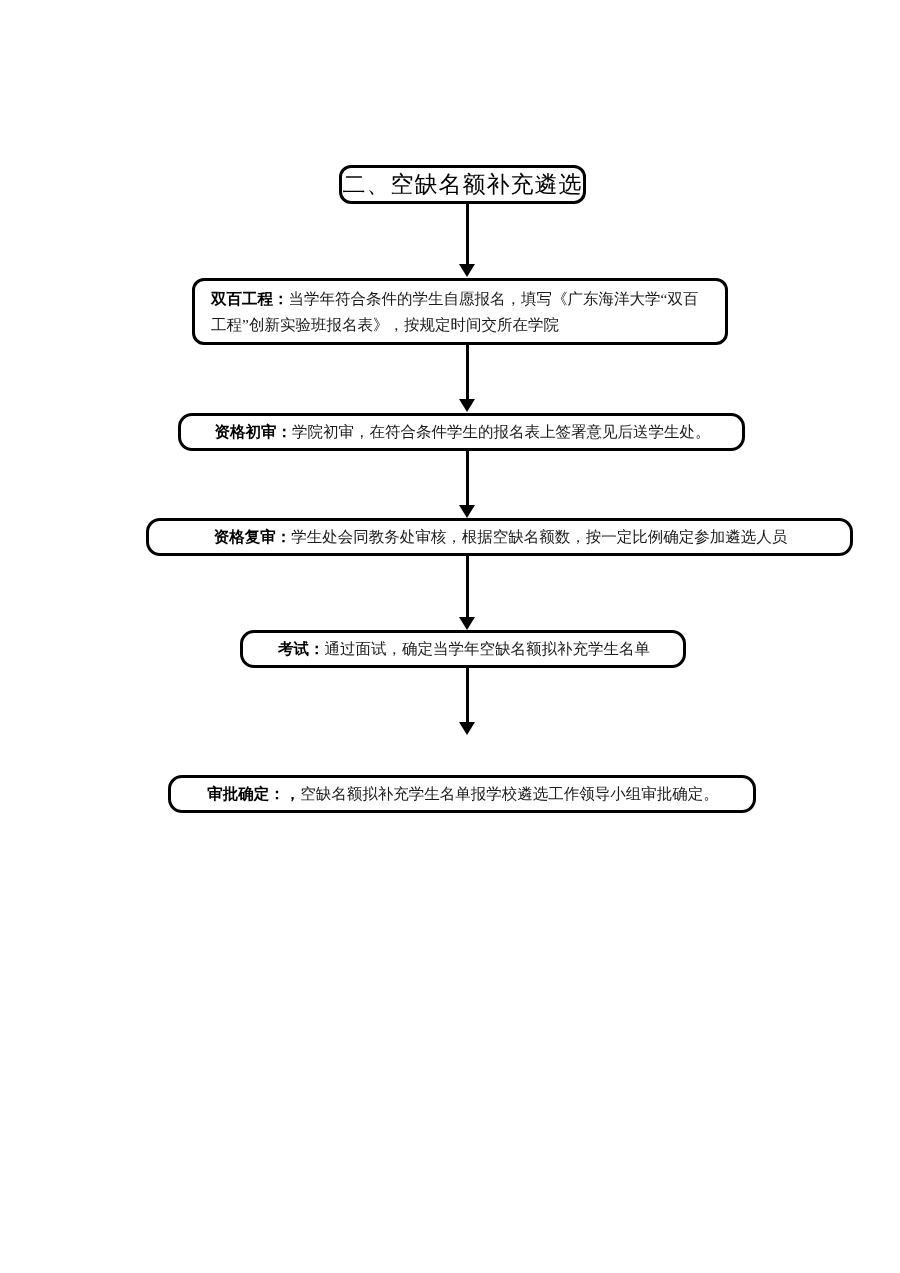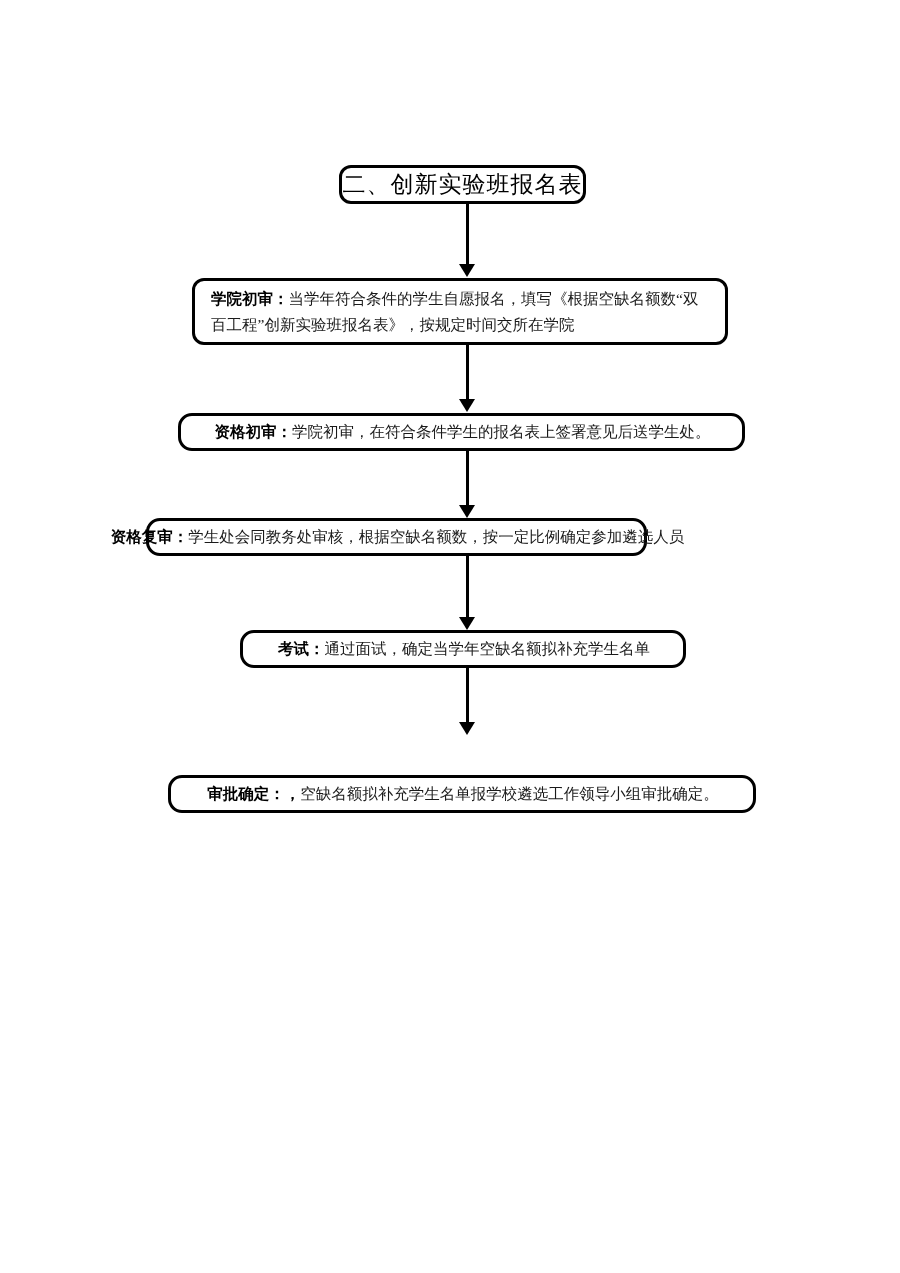--- a/index.html
+++ b/index.html
@@ -86,45 +86,45 @@
     white-space: nowrap;
     width: auto;
   }
 </style>
 </head>
 <body>
 
 <div id="flowchart">
 
   <div class="node node-title" style="left:339px; top:165px; width:247px; height:39px;">
-    <span class="node-text">二、创新实验班报名表</span>
+    <span class="node-text">二、空缺名额补充遴选</span>
   </div>
 
   <div class="connector" style="left:466px; top:204px; height:62px;"></div>
   <div class="arrowhead" style="left:459px; top:264px;"></div>
 
   <div class="node node-step" style="left:192px; top:278px; width:536px; height:67px;">
     <div class="node-text">
-      <b>学院初审：</b><span>当学年符合条件的学生自愿报名，填写《根据空缺名额数“双百工程”创新实验班报名表》，按规定时间交所在学院</span>
+      <b>双百工程：</b><span>当学年符合条件的学生自愿报名，填写《广东海洋大学“双百工程”创新实验班报名表》，按规定时间交所在学院</span>
     </div>
   </div>
 
   <div class="connector" style="left:466px; top:345px; height:55px;"></div>
   <div class="arrowhead" style="left:459px; top:399px;"></div>
 
   <div class="node node-step node-centered" style="left:178px; top:413px; width:567px; height:38px;">
     <div class="node-text">
       <b>资格初审：</b><span>学院初审，在符合条件学生的报名表上签署意见后送学生处。</span>
     </div>
   </div>
 
   <div class="connector" style="left:466px; top:451px; height:55px;"></div>
   <div class="arrowhead" style="left:459px; top:505px;"></div>
 
-  <div class="node node-step node-centered" style="left:146px; top:518px; width:501px; height:38px;">
+  <div class="node node-step node-centered" style="left:146px; top:518px; width:707px; height:38px;">
     <div class="node-text">
       <b>资格复审：</b><span>学生处会同教务处审核，根据空缺名额数，按一定比例确定参加遴选人员</span>
     </div>
   </div>
 
   <div class="connector" style="left:466px; top:556px; height:62px;"></div>
   <div class="arrowhead" style="left:459px; top:617px;"></div>
 
   <div class="node node-step node-centered" style="left:240px; top:630px; width:446px; height:38px;">
     <div class="node-text">

